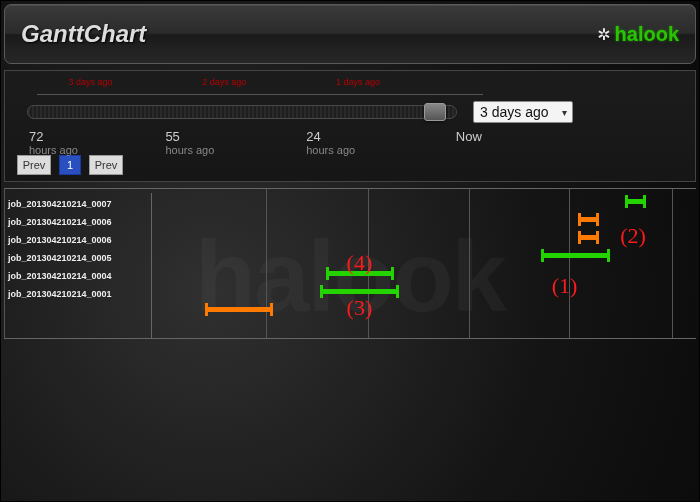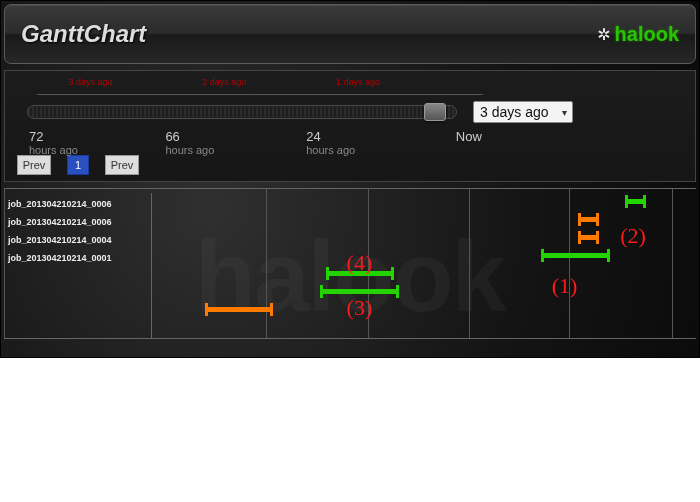--- a/index.html
+++ b/index.html
@@ -5,21 +5,21 @@
   * { box-sizing: border-box; margin: 0; padding: 0; }
   body {
     background: #fff;
     font-family: Arial, Helvetica, sans-serif;
     display: flex;
     align-items: flex-start;
     justify-content: flex-start;
   }
   .app {
     width: 700px;
-    height: 358px;
+    height: 502px;
     background: radial-gradient(circle at 30% 58%, #303030 0%, #141414 60%, #0a0a0a 100%);
     border: 1px solid #000;
     position: relative;
     overflow: hidden;
   }
   
   .header {
     height: 60px;
     margin: 3px;
     border: 1px solid #5a5a5a;
@@ -122,21 +122,21 @@
     color: #aaa;
     margin: 6px 0 0 12px;
     position: relative;
     width: 440px;
   }
   .axis-col { position:absolute; top:0; }
   .axis-col .big { font-size: 13px; color:#ccc; }
   .axis-col .small { font-size: 11px; color:#888; }
   .pager {
     display: flex;
-    gap: 16px;
+    gap: 8px;
     margin: 26px 0 0 0;
   }
   .pager button {
     background: #ddd;
     border: 1px solid #999;
     color: #333;
     font-size: 11px;
     width: 34px;
     height: 20px;
     cursor: pointer;
@@ -248,21 +248,21 @@
         <span>3 days ago</span>
       </div>
     </div>
 
     <div class="axis-labels">
       <div class="axis-col" style="left:0%">
         <div class="big">72</div>
         <div class="small">hours ago</div>
       </div>
       <div class="axis-col" style="left:31%">
-        <div class="big">66</div>
+        <div class="big">55</div>
         <div class="small">hours ago</div>
       </div>
       <div class="axis-col" style="left:63%">
         <div class="big">24</div>
         <div class="small">hours ago</div>
       </div>
       <div class="axis-col" style="left:97%">
         <div class="big">Now</div>
       </div>
     </div>
@@ -281,22 +281,24 @@
     <div class="gantt-inner">
       <div class="gridlines" id="gridlines">
           <div class="vline" style="left: 261.52px;"></div>
           <div class="vline" style="left: 364.48px;"></div>
           <div class="vline" style="left: 464.8px;"></div>
           <div class="vline" style="left: 565.12px;"></div>
           <div class="vline" style="left: 668.08px;"></div>
           <div class="vline" style="left: 0px;"></div>
         </div>
       <div class="rowlabels" id="rowlabels">
+          <div>job_201304210214_0007</div>
           <div>job_201304210214_0006</div>
           <div>job_201304210214_0006</div>
+          <div>job_201304210214_0005</div>
           <div>job_201304210214_0004</div>
           <div>job_201304210214_0001</div>
         </div>
       <div class="bars" id="bars">
           <div class="bar green" style="top: 6px; left: 90%; width: 4%;"></div>
           <div class="bar orange" style="top: 24px; left: 81%; width: 4%;"></div>
           <div class="bar orange" style="top: 42px; left: 81%; width: 4%;"></div>
           <div class="bar green" style="top: 60px; left: 74%; width: 13%;"></div>
           <div class="bar green" style="top: 78px; left: 33%; width: 13%;"></div>
           <div class="bar green" style="top: 96px; left: 32%; width: 15%;"></div>

